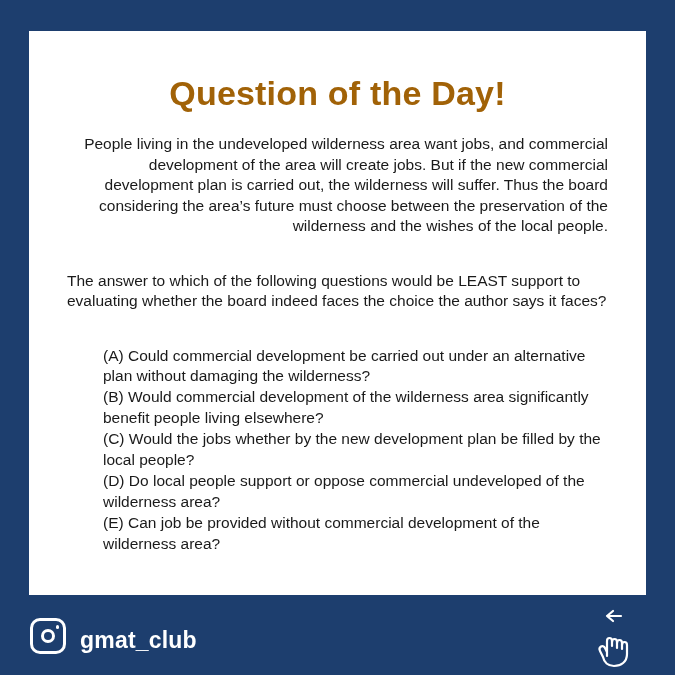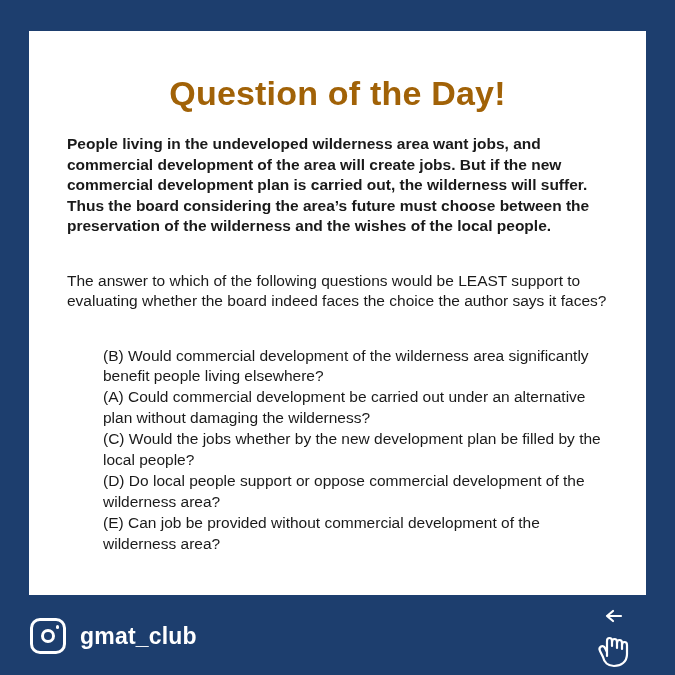--- a/index.html
+++ b/index.html
@@ -37,22 +37,21 @@
     color: #a16207;
     letter-spacing: 0.2px;
     margin: 14px 0 22px 0;
     line-height: 1.1;
   }
   .passage {
     font-size: 15.5px;
     color: #1a1a1a;
     line-height: 1.32;
     margin: 0 0 34px 0;
-    text-align: left;
-    font-weight: bold;
+    text-align: right;
   }
   .question {
     font-size: 15.5px;
     color: #1a1a1a;
     line-height: 1.32;
     margin: 0 0 34px 0;
     text-align: left;
   }
   .choices {
     margin-left: 36px;
@@ -68,21 +67,21 @@
     left: 0;
     top: 600px;
     width: 675px;
     height: 75px;
   }
   .brand {
     position: absolute;
     left: 30px;
     top: 18px;
     display: flex;
-    align-items: center;
+    align-items: flex-end;
   }
   .ig-icon {
     width: 36px;
     height: 36px;
     border: 3px solid #ffffff;
     border-radius: 10px;
     box-sizing: border-box;
     position: relative;
     margin-right: 14px;
   }
@@ -129,24 +128,24 @@
 </head>
 <body>
 
 <div class="poster">
 
   <div class="card">
     <div class="title">Question of the Day!</div>
     <div class="passage">People living in the undeveloped wilderness area want jobs, and commercial development of the area will create jobs. But if the new commercial development plan is carried out, the wilderness will suffer. Thus the board considering the area’s future must choose between the preservation of the wilderness and the wishes of the local people.</div>
     <div class="question">The answer to which of the following questions would be LEAST support to evaluating whether the board indeed faces the choice the author says it faces?</div>
     <div class="choices">
+      <div class="choice">(A) Could commercial development be carried out under an alternative plan without damaging the wilderness?</div>
       <div class="choice">(B) Would commercial development of the wilderness area significantly benefit people living elsewhere?</div>
-      <div class="choice">(A) Could commercial development be carried out under an alternative plan without damaging the wilderness?</div>
       <div class="choice">(C) Would the jobs whether by the new development plan be filled by the local people?</div>
-      <div class="choice">(D) Do local people support or oppose commercial development of the wilderness area?</div>
+      <div class="choice">(D) Do local people support or oppose commercial undeveloped of the wilderness area?</div>
       <div class="choice">(E) Can job be provided without commercial development of the wilderness area?</div>
     </div>
   </div>
 
   <div class="footer">
     <div class="brand">
       <div class="ig-icon"></div>
       <div class="handle">gmat_club</div>
     </div>
     <div class="swipe">

